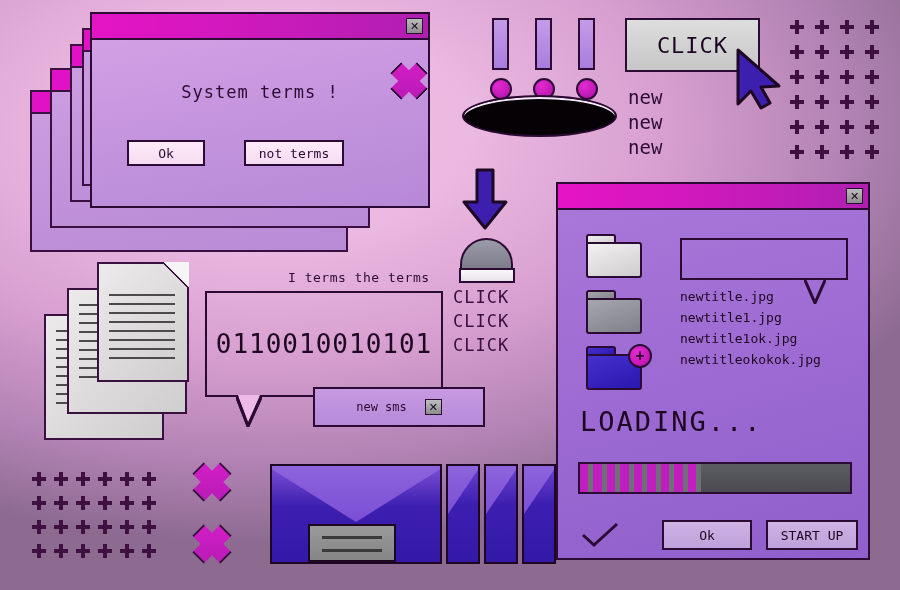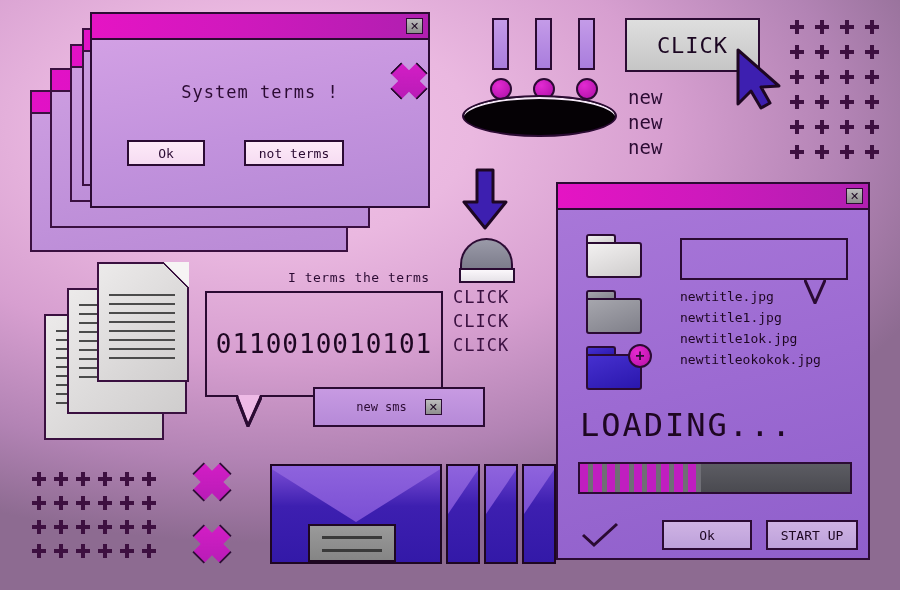--- a/index.html
+++ b/index.html
@@ -178,21 +178,21 @@
   .f-blue  .tab, .f-blue  .body { background:linear-gradient(160deg,#4630cf,#2a17ad); }
   .f-badge {
     position:absolute; right:-10px; top:-2px; width:24px; height:24px; border-radius:50%;
     border:2px solid #2b0b33; background:radial-gradient(circle at 35% 30%,#e62ad0,#b60fa8);
     display:flex; align-items:center; justify-content:center;
     color:#2b0b33; font-size:15px; font-weight:bold; line-height:1;
   }
   #filebubble { position:absolute; left:122px; top:28px; width:168px; height:42px; border:2px solid #2b0b33; }
   #filebubble-tail { position:absolute; left:246px; top:68px; width:22px; height:26px; }
   #filelist { position:absolute; left:122px; top:76px; font-size:13px; color:#1e0722; line-height:21px; }
-  #loading-label { position:absolute; left:22px; top:196px; font-size:32px; color:#1e0722; letter-spacing:2px; }
+  #loading-label { position:absolute; left:22px; top:196px; font-size:27px; color:#1e0722; letter-spacing:2px; }
   #progress {
     position:absolute; left:20px; top:252px; width:274px; height:32px;
     border:2px solid #2b0b33; background:linear-gradient(180deg,#5c5c63,#4a4a50);
     display:flex; overflow:hidden;
   }
   #progress .seg { height:100%; }
   #check { position:absolute; left:22px; top:312px; width:40px; height:26px; }
   .lw-btn {
     position:absolute; top:310px; border:2px solid #2b0b33;
     background:linear-gradient(180deg,#cfb3e4,#bda1da);

